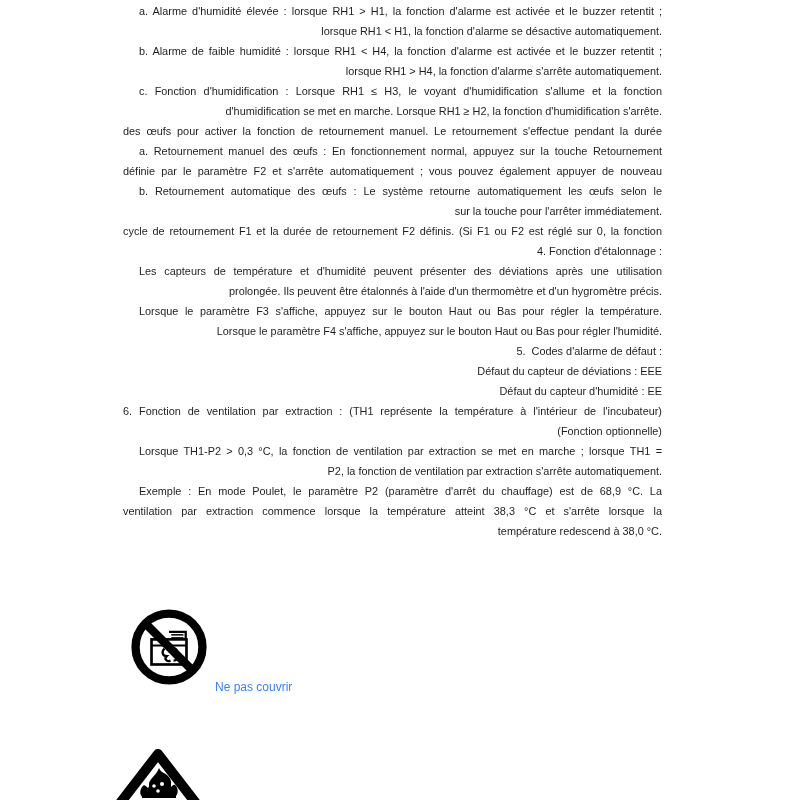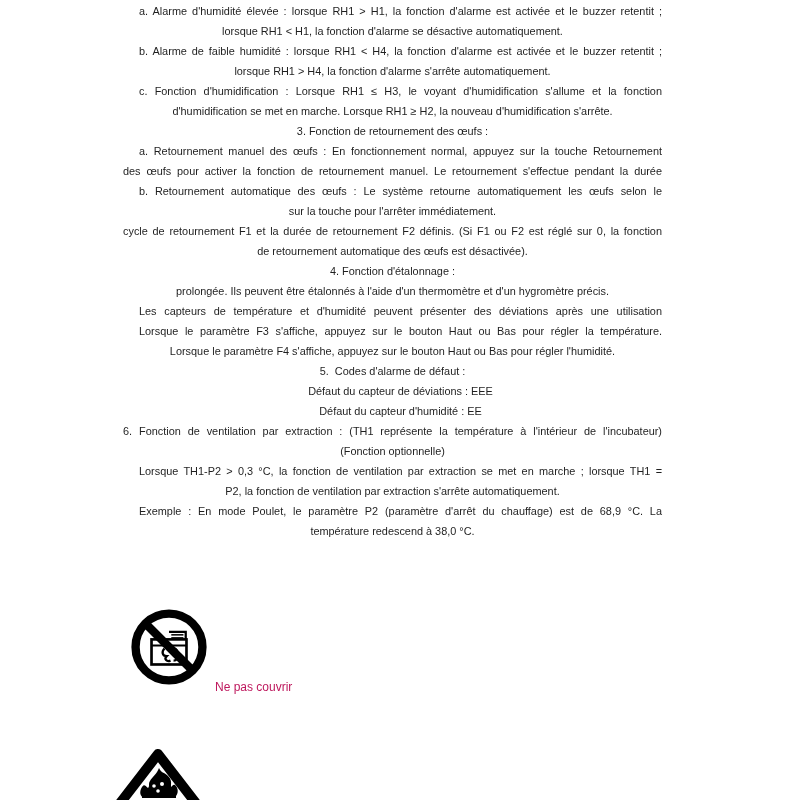--- a/index.html
+++ b/index.html
@@ -11,64 +11,64 @@
     font-family:"Liberation Sans", sans-serif;
     color:#1f1f1f;
   }
   .textblock{
     position:absolute;
     left:123px;top:1px;width:539px;
     font-size:10.9px;
     line-height:20px;
     letter-spacing:0;
   }
-  .line{text-align:center;white-space:normal;}
+  .line{text-align:right;white-space:normal;}
   .line.fill{text-align:justify;text-align-last:justify;}
   .line.ind{text-indent:16px;}
   .nocover-wrap{position:absolute;left:131px;top:609px;width:76px;height:76px;}
   .nocover-wrap svg{display:block;width:100%;height:100%;}
   .nocover-caption{
     position:absolute;left:215px;top:680px;
-    font-size:12px;line-height:14px;color:#be185d;
+    font-size:12px;line-height:14px;color:#3b82f6;
   }
   .flammable-wrap{position:absolute;left:100px;top:744px;width:116px;height:84px;}
   .flammable-wrap svg{display:block;width:100%;height:100%;}
 </style>
 </head>
 <body>
 
 <div class="page">
 
   <div class="textblock">
       <div class="line fill ind">a. Alarme d'humidité élevée : lorsque RH1 &gt; H1, la fonction d'alarme est activée et le buzzer retentit ;</div>
       <div class="line">lorsque RH1 &lt; H1, la fonction d'alarme se désactive automatiquement.</div>
       <div class="line fill ind">b. Alarme de faible humidité : lorsque RH1 &lt; H4, la fonction d'alarme est activée et le buzzer retentit ;</div>
       <div class="line">lorsque RH1 &gt; H4, la fonction d'alarme s'arrête automatiquement.</div>
       <div class="line fill ind">c. Fonction d'humidification : Lorsque RH1 ≤ H3, le voyant d'humidification s'allume et la fonction</div>
-      <div class="line">d'humidification se met en marche. Lorsque RH1 ≥ H2, la nouveau d'humidification s'arrête.</div>
-      <div class="line">3. Fonction de retournement des œufs :</div>
+      <div class="line">d'humidification se met en marche. Lorsque RH1 ≥ H2, la fonction d'humidification s'arrête.</div>
+      <div class="line fill">des œufs pour activer la fonction de retournement manuel. Le retournement s'effectue pendant la durée</div>
       <div class="line fill ind">a. Retournement manuel des œufs : En fonctionnement normal, appuyez sur la touche Retournement</div>
-      <div class="line fill">des œufs pour activer la fonction de retournement manuel. Le retournement s'effectue pendant la durée</div>
+      <div class="line fill">définie par le paramètre F2 et s'arrête automatiquement ; vous pouvez également appuyer de nouveau</div>
       <div class="line fill ind">b. Retournement automatique des œufs : Le système retourne automatiquement les œufs selon le</div>
       <div class="line">sur la touche pour l'arrêter immédiatement.</div>
       <div class="line fill">cycle de retournement F1 et la durée de retournement F2 définis. (Si F1 ou F2 est réglé sur 0, la fonction</div>
-      <div class="line">de retournement automatique des œufs est désactivée).</div>
       <div class="line">4. Fonction d'étalonnage :</div>
+      <div class="line fill ind">Les capteurs de température et d'humidité peuvent présenter des déviations après une utilisation</div>
       <div class="line">prolongée. Ils peuvent être étalonnés à l'aide d'un thermomètre et d'un hygromètre précis.</div>
-      <div class="line fill ind">Les capteurs de température et d'humidité peuvent présenter des déviations après une utilisation</div>
       <div class="line fill ind">Lorsque le paramètre F3 s'affiche, appuyez sur le bouton Haut ou Bas pour régler la température.</div>
       <div class="line">Lorsque le paramètre F4 s'affiche, appuyez sur le bouton Haut ou Bas pour régler l'humidité.</div>
       <div class="line">5.&nbsp; Codes d'alarme de défaut :</div>
       <div class="line ind">Défaut du capteur de déviations : EEE</div>
       <div class="line ind">Défaut du capteur d'humidité : EE</div>
       <div class="line fill">6. Fonction de ventilation par extraction : (TH1 représente la température à l'intérieur de l'incubateur)</div>
       <div class="line">(Fonction optionnelle)</div>
       <div class="line fill ind">Lorsque TH1-P2 &gt; 0,3 °C, la fonction de ventilation par extraction se met en marche ; lorsque TH1 =</div>
       <div class="line">P2, la fonction de ventilation par extraction s'arrête automatiquement.</div>
       <div class="line fill ind">Exemple : En mode Poulet, le paramètre P2 (paramètre d'arrêt du chauffage) est de 68,9 °C. La</div>
+      <div class="line fill">ventilation par extraction commence lorsque la température atteint 38,3 °C et s'arrête lorsque la</div>
       <div class="line">température redescend à 38,0 °C.</div>
     </div>
 
   <div class="nocover-wrap">
     <svg viewBox="0 0 100 100" xmlns="http://www.w3.org/2000/svg">
 
       <path d="M50 30 H72 V46" fill="#ffffff" stroke="#000000" stroke-width="3"></path>
       <line x1="53" y1="34" x2="69" y2="34" stroke="#000000" stroke-width="2"></line>
       <line x1="53" y1="38" x2="69" y2="38" stroke="#000000" stroke-width="2"></line>
       <line x1="53" y1="42" x2="69" y2="42" stroke="#000000" stroke-width="2"></line>

